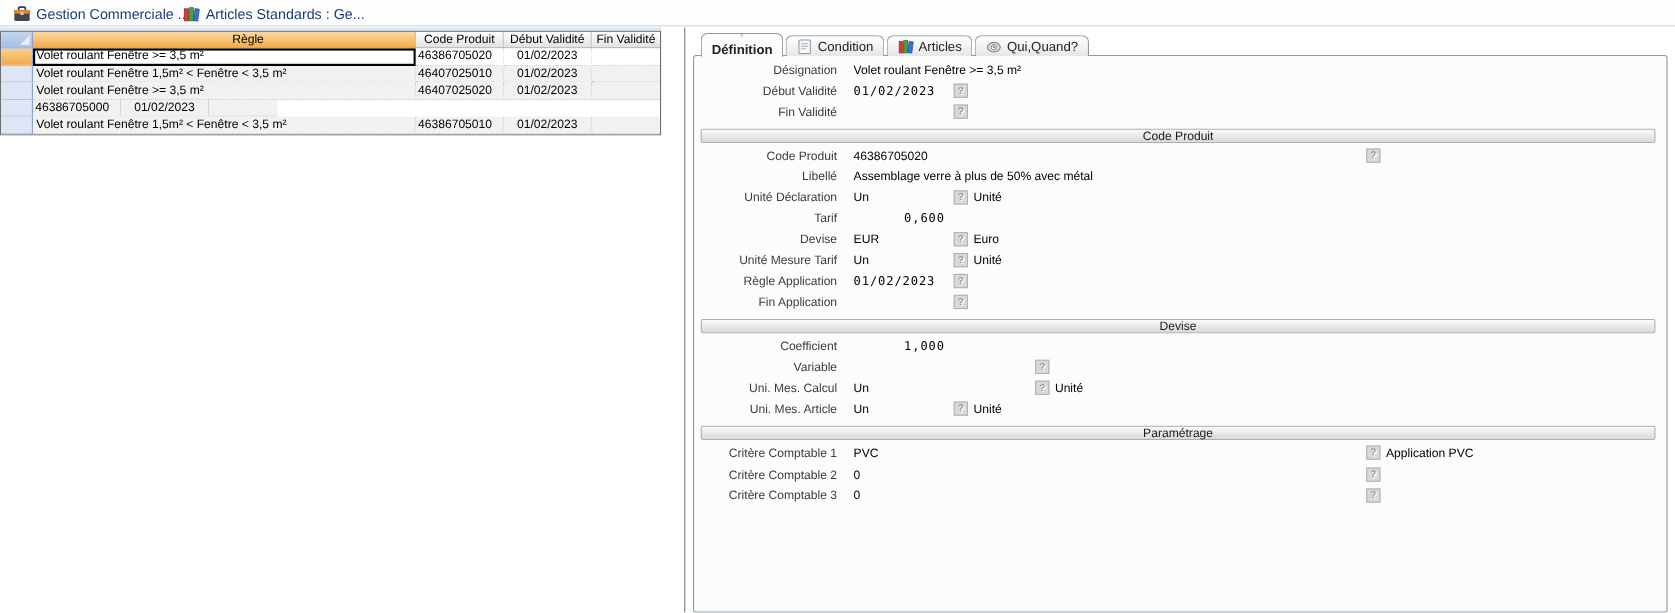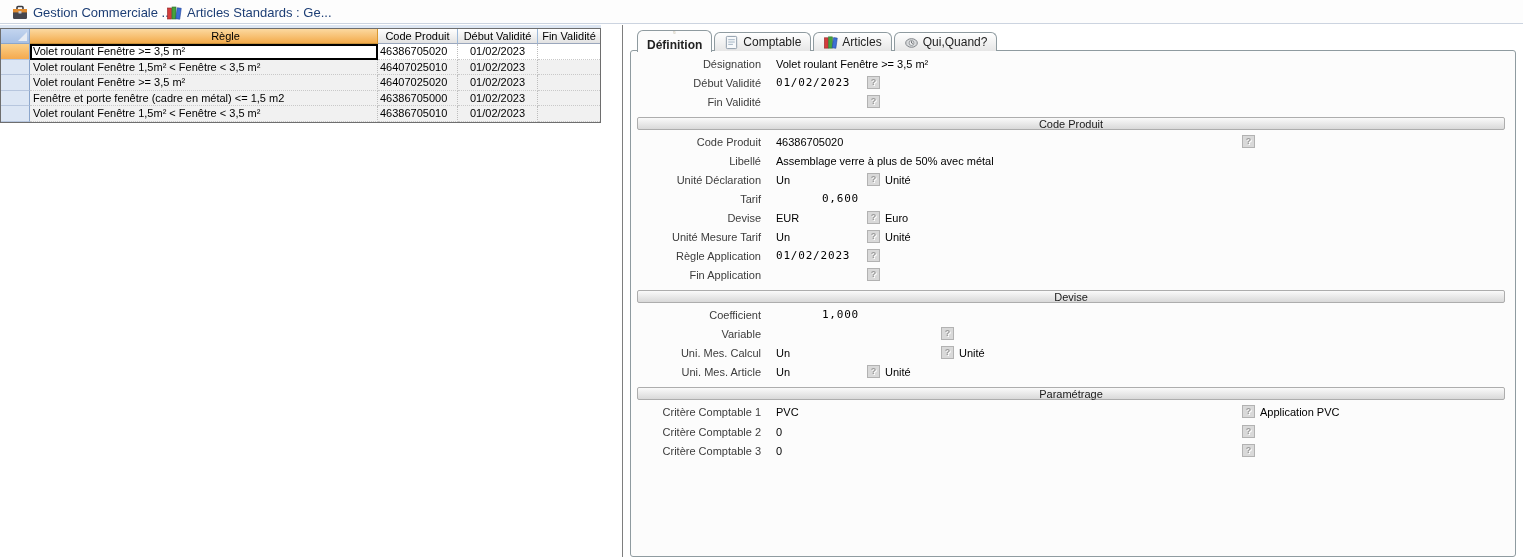--- a/index.html
+++ b/index.html
@@ -193,21 +193,20 @@
       </div>
       <div class="grow gdata">
         <div class="cell c-sel"></div>
         <div class="cell c-regle txt">Volet roulant Fenêtre &gt;= 3,5 m²</div>
         <div class="cell c-code txt">46407025020</div>
         <div class="cell c-debut txt">01/02/2023</div>
         <div class="cell c-fin txt"></div>
       </div>
       <div class="grow gdata">
         <div class="cell c-sel"></div>
-        <div class="cell c-regle txt">Fenêtre et porte fenêtre (cadre en métal) &lt;= 1,5 m2</div>
         <div class="cell c-code txt">46386705000</div>
         <div class="cell c-debut txt">01/02/2023</div>
         <div class="cell c-fin txt"></div>
       </div>
       <div class="grow gdata">
         <div class="cell c-sel"></div>
         <div class="cell c-regle txt">Volet roulant Fenêtre 1,5m² &lt; Fenêtre &lt; 3,5 m²</div>
         <div class="cell c-code txt">46386705010</div>
         <div class="cell c-debut txt">01/02/2023</div>
         <div class="cell c-fin txt"></div>
@@ -225,21 +224,21 @@
       </svg>
       <span>Définition</span>
     </div>
     <div class="dtab">
       <svg class="ic" viewBox="0 0 16 16">
         <rect x="2.5" y="1.5" width="11" height="13" rx="1" fill="#f7f9fb" stroke="#8a97a5" stroke-width="1"></rect>
         <line x1="4.5" y1="5" x2="11.5" y2="5" stroke="#9fb0c0" stroke-width="1"></line>
         <line x1="4.5" y1="7.5" x2="11.5" y2="7.5" stroke="#9fb0c0" stroke-width="1"></line>
         <line x1="4.5" y1="10" x2="9.5" y2="10" stroke="#9fb0c0" stroke-width="1"></line>
       </svg>
-      <span>Comptable</span>
+      <span>Condition</span>
     </div>
     <div class="dtab">
       <svg class="ic" viewBox="0 0 16 16">
         <rect x="1.5" y="3" width="4" height="11" fill="#d43c3c" stroke="#8d1f1f" stroke-width="0.6"></rect>
         <rect x="6" y="2" width="4" height="12" fill="#46a33c" stroke="#2c6d26" stroke-width="0.6"></rect>
         <rect x="10.5" y="3" width="4" height="11" fill="#3c6fd4" stroke="#24449c" stroke-width="0.6" transform="rotate(8 12.5 8.5)"></rect>
       </svg>
       <span>Articles</span>
     </div>
     <div class="dtab">

